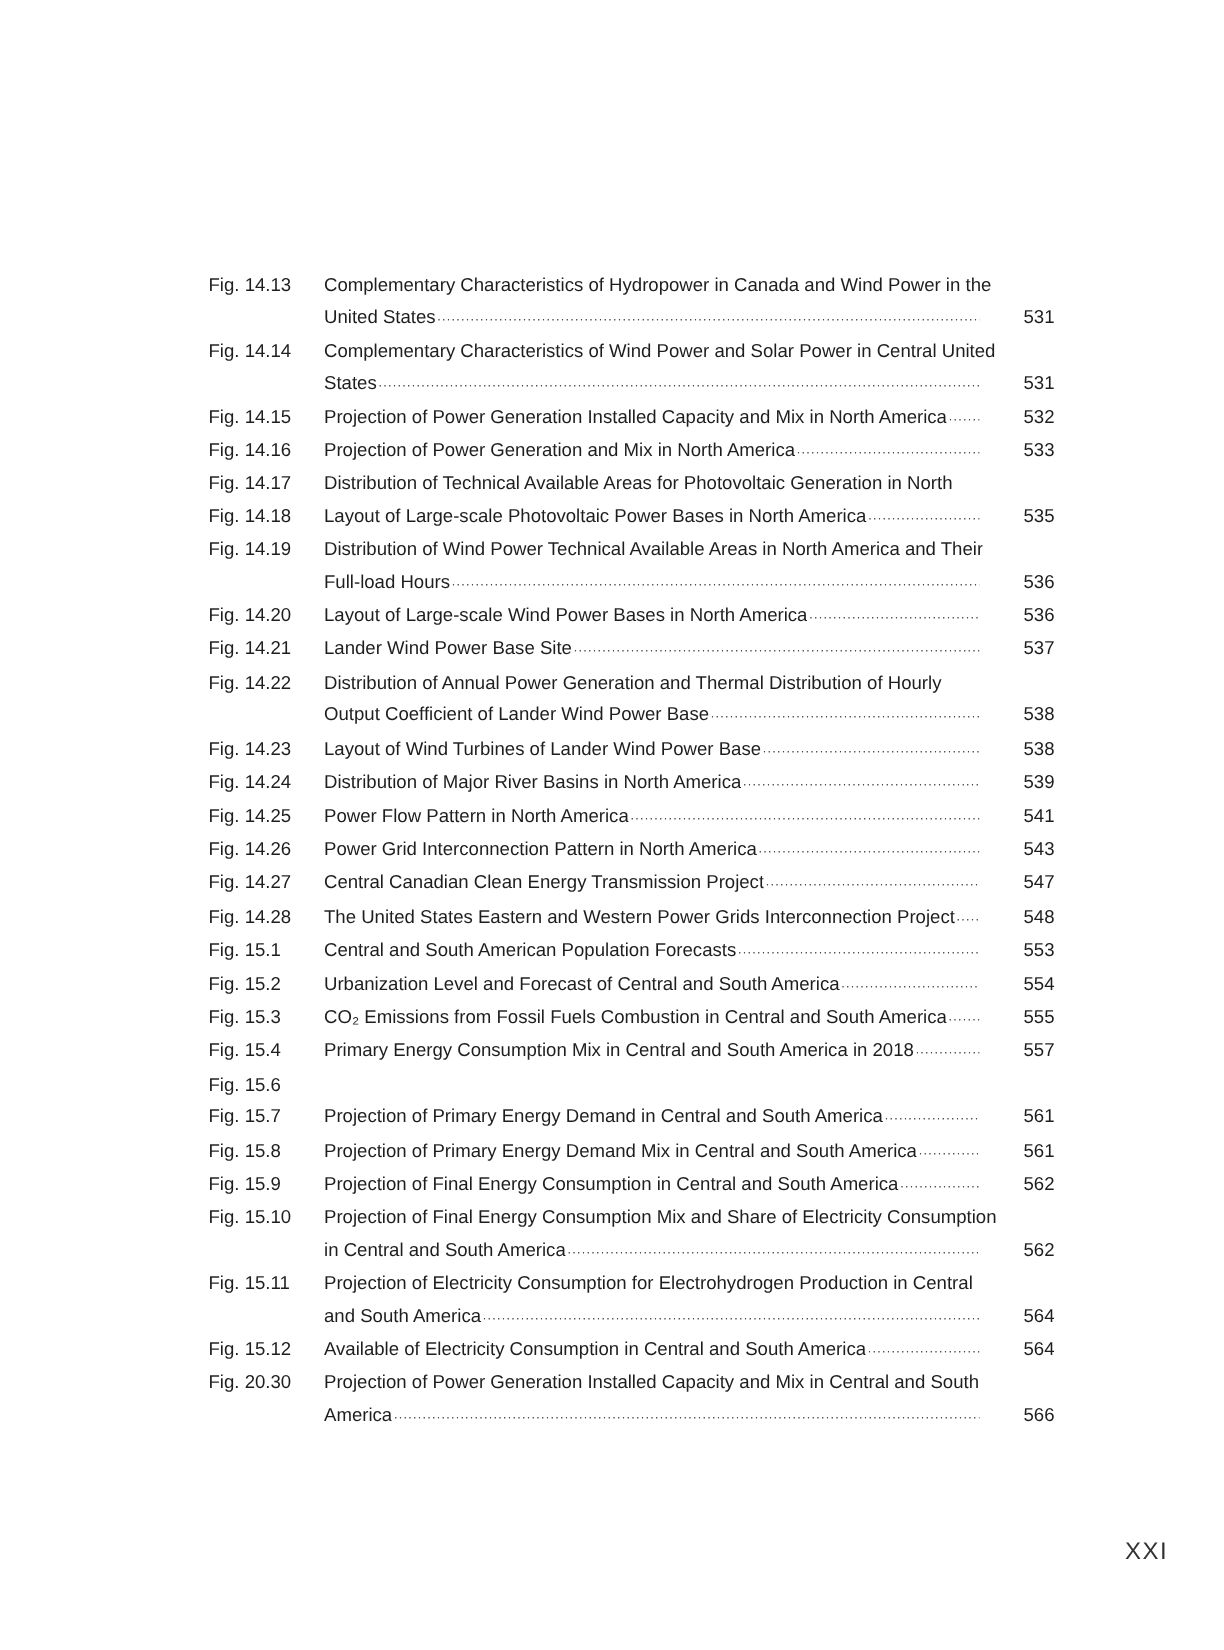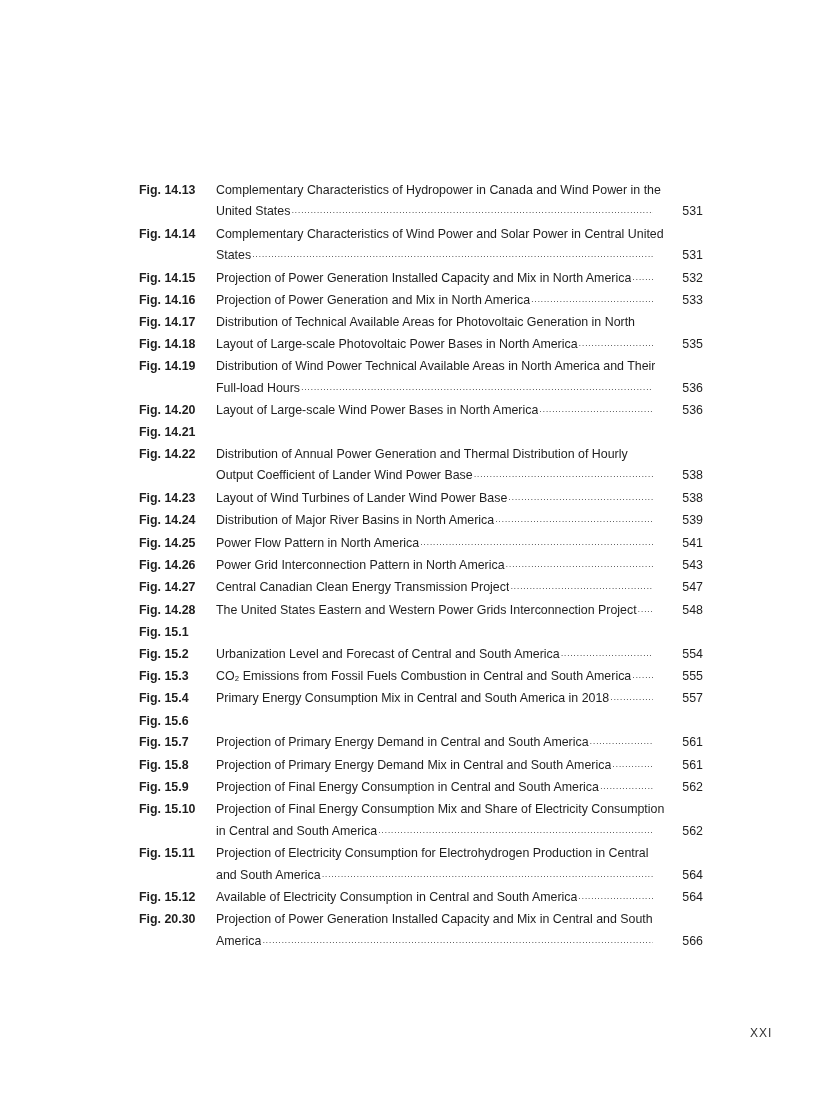--- a/index.html
+++ b/index.html
@@ -6,34 +6,34 @@
   body {
     width: 816px; height: 1100px; position: relative; overflow: hidden;
     font-family: "Liberation Sans", sans-serif;
     color: #1e1e1e;
   }
   .toc {
     position: absolute; left: 139px; top: 180px; width: 564px;
     font-size: 12.4px; line-height: 21.4px;
   }
   .entry { display: flex; }
-  .fig { width: 77px; flex: 0 0 77px; white-space: nowrap; font-weight: bold; }
+  .fig { width: 77px; flex: 0 0 77px; white-space: nowrap; }
   .body { flex: 1; min-width: 0; }
   .line { display: flex; align-items: baseline; white-space: nowrap; text-align: right; }
   .title { overflow: hidden; white-space: nowrap; }
   .dots {
     flex: 1; overflow: hidden; white-space: nowrap; margin: 0 1px;
     font-size: 8px; letter-spacing: 0.5px; color: #333;
   }
   .dots::before {
     content: "··································································································································································································";
   }
   .page { flex: 0 0 auto; margin-left: 28px; }
   .page-number {
-    position: absolute; left: 750px; top: 1026px; font-size: 12px;
+    position: absolute; left: 750px; top: 1026px; font-size: 16px;
     letter-spacing: 1px; color: #333;
   }
 </style>
 </head>
 <body>
 
 <div class="toc" id="toc">
     <div class="entry">
       <div class="fig">Fig. 14.13</div>
       <div class="body">
@@ -116,20 +116,27 @@
       <div class="body">
         <div class="line">
           <span class="title">Layout of Large-scale Wind Power Bases in North America</span>
           <span class="dots"></span>
           <span class="page">536</span>
         </div>
       </div>
     </div>
     <div class="entry">
       <div class="fig">Fig. 14.21</div>
+      <div class="body">
+        <div class="line">
+          <span class="title">Lander Wind Power Base Site</span>
+          <span class="dots"></span>
+          <span class="page">537</span>
+        </div>
+      </div>
     </div>
     <div class="entry">
       <div class="fig">Fig. 14.22</div>
       <div class="body">
         <div class="line">
           <span class="title">Distribution of Annual Power Generation and Thermal Distribution of Hourly</span>
         </div>
         <div class="line">
           <span class="title">Output Coefficient of Lander Wind Power Base</span>
           <span class="dots"></span>
@@ -192,20 +199,27 @@
       <div class="body">
         <div class="line">
           <span class="title">The United States Eastern and Western Power Grids Interconnection Project</span>
           <span class="dots"></span>
           <span class="page">548</span>
         </div>
       </div>
     </div>
     <div class="entry">
       <div class="fig">Fig. 15.1</div>
+      <div class="body">
+        <div class="line">
+          <span class="title">Central and South American Population Forecasts</span>
+          <span class="dots"></span>
+          <span class="page">553</span>
+        </div>
+      </div>
     </div>
     <div class="entry">
       <div class="fig">Fig. 15.2</div>
       <div class="body">
         <div class="line">
           <span class="title">Urbanization Level and Forecast of Central and South America</span>
           <span class="dots"></span>
           <span class="page">554</span>
         </div>
       </div>

